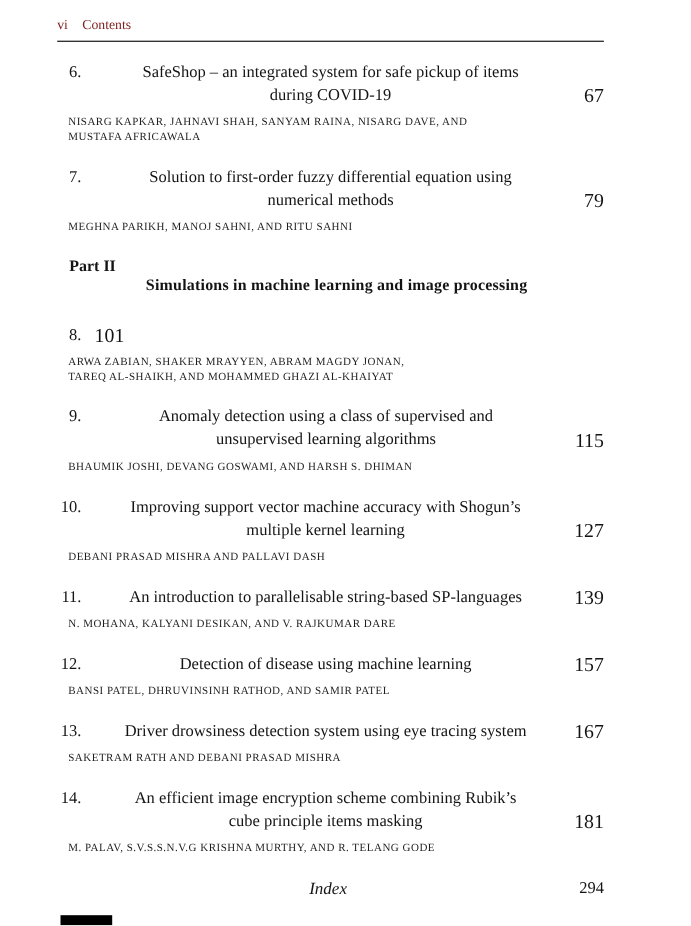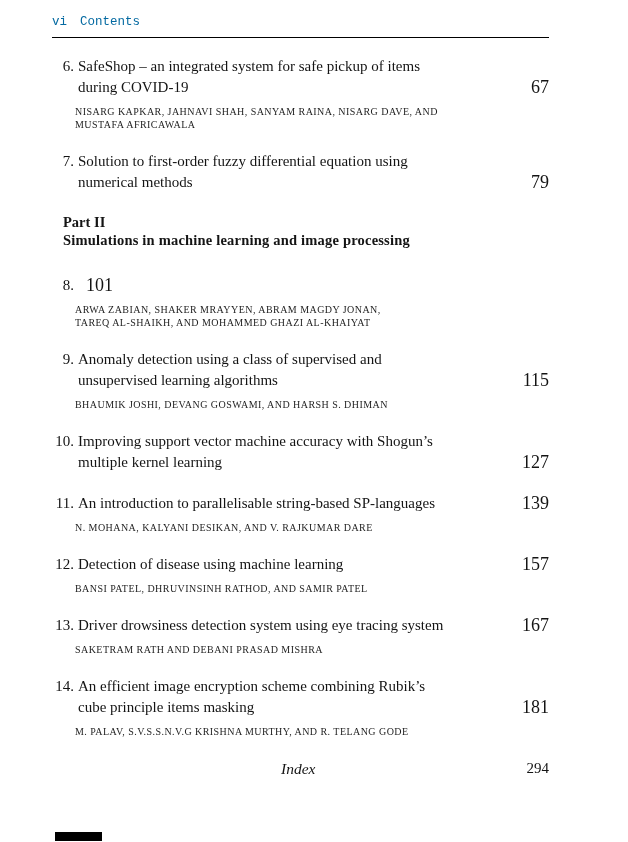--- a/index.html
+++ b/index.html
@@ -9,50 +9,50 @@
     background: #ffffff;
     color: #141414;
     font-family: "Liberation Serif", serif;
     position: relative;
     overflow: hidden;
   }
   .page { padding: 15px 79px 0 52px; }
 
   .running-head {
     display: flex; gap: 13px;
-    font-family: Liberation Mono, monospace;
-    font-size: 12.5px; line-height: 15px; color: #0369a1;
+    font-family: Liberation Serif, serif;
+    font-size: 12.5px; line-height: 15px; color: #7f1d1d;
   }
   .rule { border-bottom: 1.4px solid #000; margin-top: 7px; }
 
   .toc { margin-top: 18px; }
 
   .entry { margin-bottom: 20px; }
   .row { display: flex; }
   .num {
     width: 22px; margin-right: 4px; text-align: right;
     font-size: 15px; line-height: 21px; align-self: flex-start;
     flex: 0 0 auto;
   }
   .title { flex: 1 1 auto; min-width: 0; font-size: 15px; line-height: 21px; }
-  .tl { white-space: nowrap; }
+  .tl { white-space: nowrap; text-align: center; }
   .pg { align-self: flex-end; font-size: 18px; line-height: 21px; margin-left: 8px; flex: 0 0 auto; }
   .authors {
-    margin: 7px 0 0 23px;
+    margin: 7px 0 0 10px;
     font-size: 10px; line-height: 13px;
     letter-spacing: 0.45px; color: #1e1e1e;
   }
 
   .part {
     font-family: Liberation Serif, serif;
     font-weight: bold;
     margin: 4px 0 26px 11px;
   }
   .part-label { font-size: 14.5px; line-height: 18px; }
-  .part-title { font-size: 14.5px; line-height: 18px; letter-spacing: 0.2px; }
+  .part-title { font-size: 14.5px; line-height: 18px; letter-spacing: 0.2px; text-align: center; }
 
   .index-row { display: flex; margin: 12px 0 0 26px; font-size: 15.5px; line-height: 21px; }
   .index-label { font-style: italic; flex: 1 1 auto; text-align: center; }
   .index-page { flex: 0 0 auto; margin-left: 8px; font-size: 15px; }
 
   .bottom-mark {
     position: absolute; left: 55px; top: 832px;
     width: 47px; height: 9px; background: #000;
   }
 </style>
@@ -86,20 +86,23 @@
 
     <div class="entry">
       <div class="row">
         <div class="num">7.</div>
         <div class="title">
           <div class="tl">Solution to first-order fuzzy differential equation using</div>
           <div class="tl">numerical methods</div>
         </div>
         <div class="pg">79</div>
       </div>
+      <div class="authors">
+        <div class="al">MEGHNA PARIKH, MANOJ SAHNI, AND RITU SAHNI</div>
+      </div>
     </div>
 
     <div class="part">
       <div class="part-label">Part II</div>
       <div class="part-title">Simulations in machine learning and image processing</div>
     </div>
 
     <div class="entry">
       <div class="row">
         <div class="num">8.</div>
@@ -127,20 +130,23 @@
 
     <div class="entry">
       <div class="row">
         <div class="num">10.</div>
         <div class="title">
           <div class="tl">Improving support vector machine accuracy with Shogun’s</div>
           <div class="tl">multiple kernel learning</div>
         </div>
         <div class="pg">127</div>
       </div>
+      <div class="authors">
+        <div class="al">DEBANI PRASAD MISHRA AND PALLAVI DASH</div>
+      </div>
     </div>
 
     <div class="entry">
       <div class="row">
         <div class="num">11.</div>
         <div class="title">
           <div class="tl">An introduction to parallelisable string-based SP-languages</div>
         </div>
         <div class="pg">139</div>
       </div>

